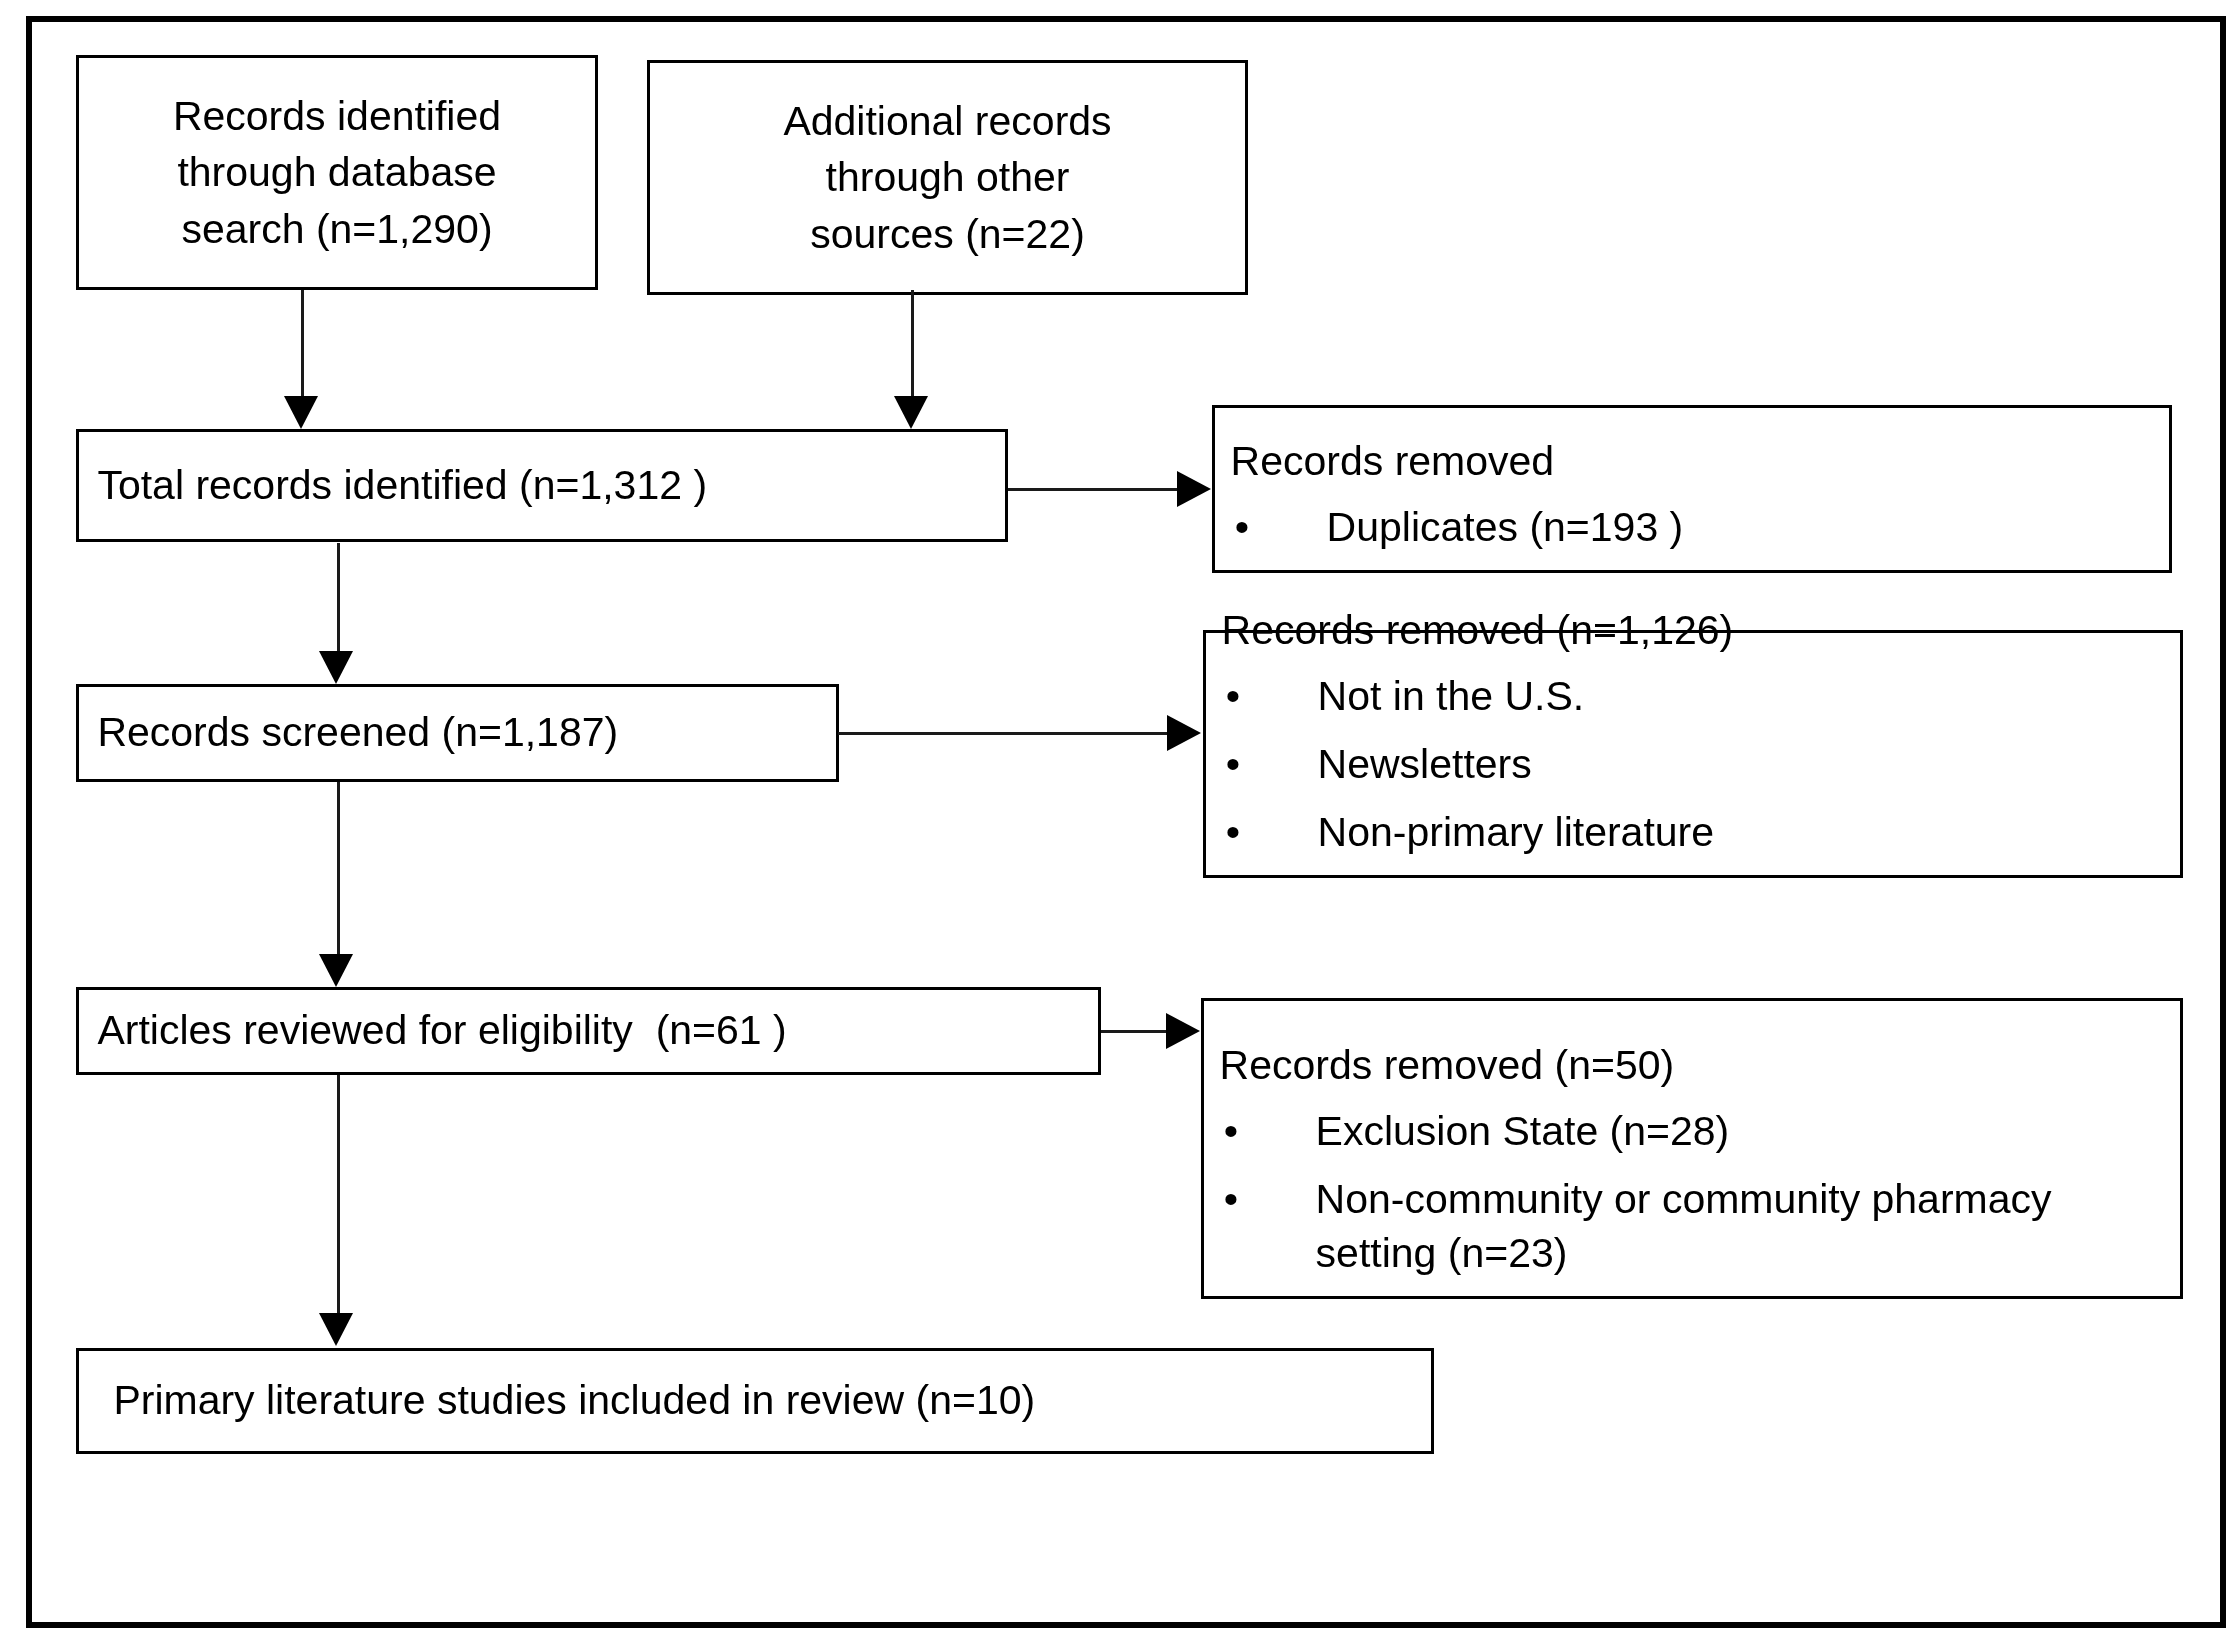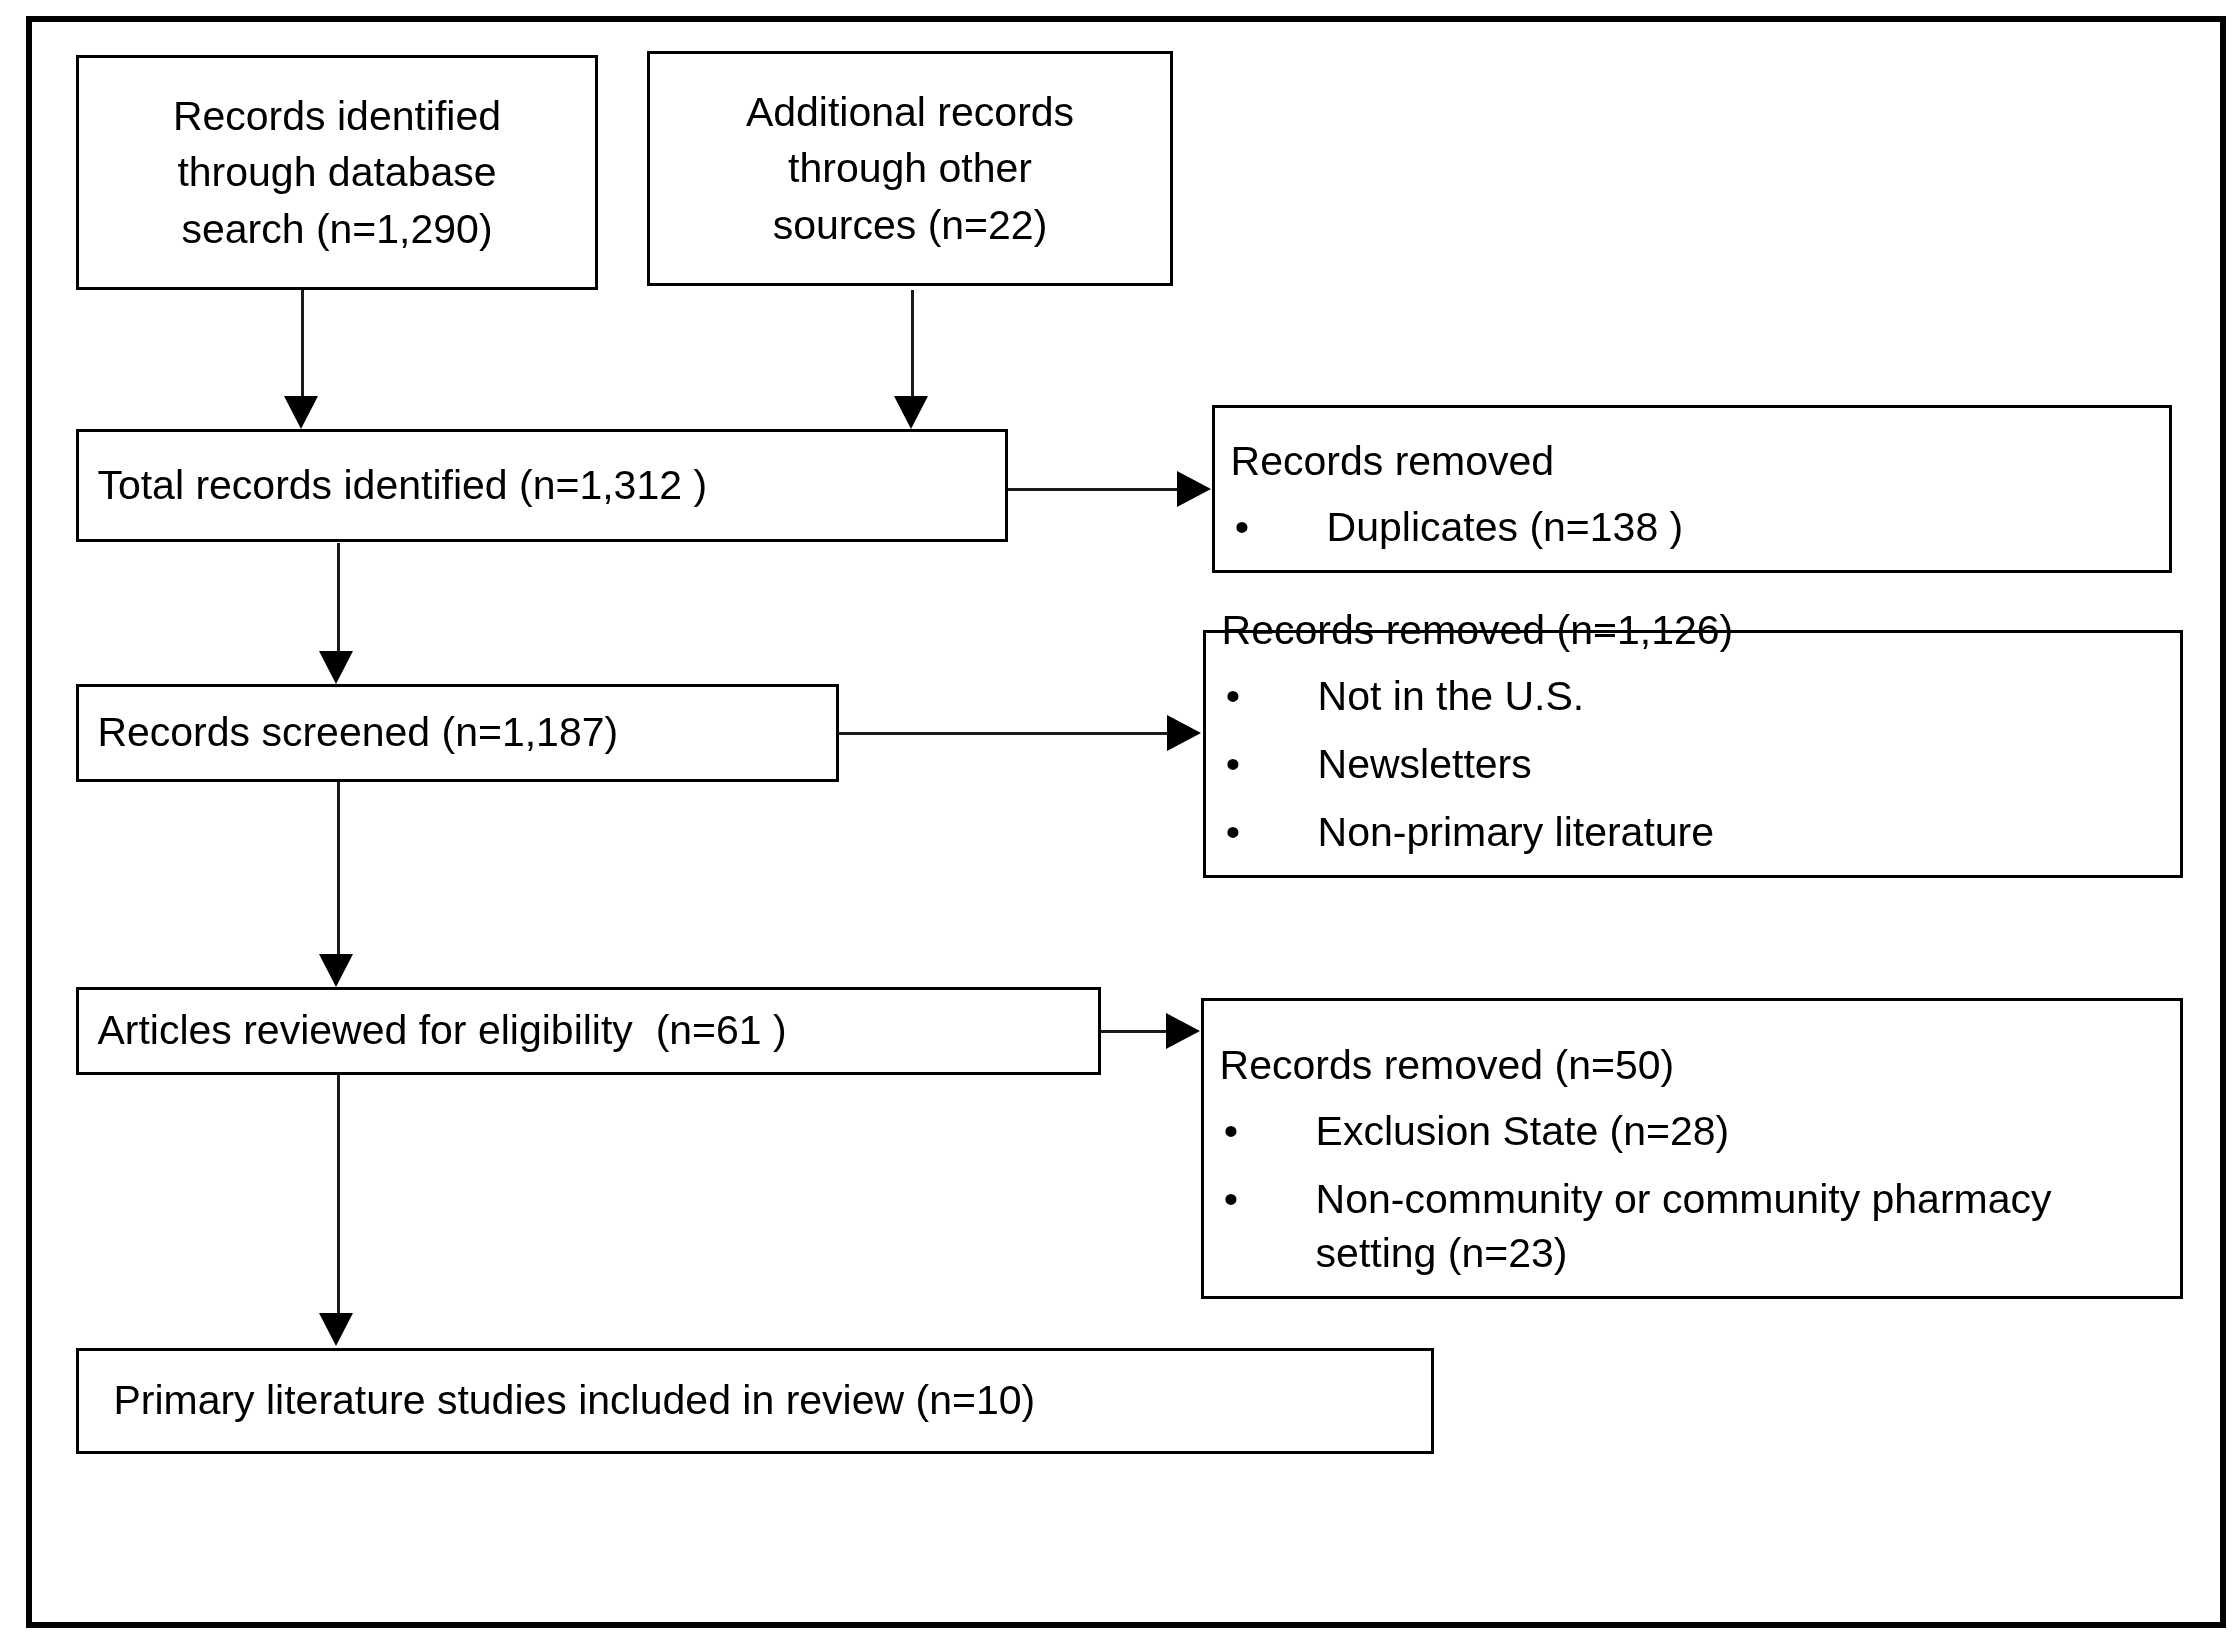--- a/index.html
+++ b/index.html
@@ -131,40 +131,40 @@
 <div id="canvas">
 
   <div id="outer-frame"></div>
 
   <div class="fbox center-text" style="left:76px; top:55px; width:522px; height:235px;">
     <div class="line">Records identified</div>
     <div class="line">through database</div>
     <div class="line">search (n=1,290)</div>
   </div>
 
-  <div class="fbox center-text" style="left:647px; top:51px; width:526px; height:235px;">
+  <div class="fbox center-text" style="left:647px; top:60px; width:601px; height:235px;">
     <div class="line">Additional records</div>
     <div class="line">through other</div>
     <div class="line">sources (n=22)</div>
   </div>
 
   <div class="vline" style="left:301px; top:290px; height:108px;"></div>
   <div class="arrow-down" style="left:284px; top:396px;"></div>
 
   <div class="vline" style="left:911px; top:290px; height:108px;"></div>
   <div class="arrow-down" style="left:894px; top:396px;"></div>
 
   <div class="fbox single" style="left:76px; top:429px; width:932px; height:113px;">
     <div class="line">Total records identified (n=1,312 )</div>
   </div>
 
   <div class="rbox" style="left:1212px; top:405px; width:960px; height:168px;">
     <div class="rhead">Records removed</div>
     <ul>
-      <li>Duplicates (n=138 )</li>
+      <li>Duplicates (n=193 )</li>
     </ul>
   </div>
 
   <div class="hline" style="left:1008px; top:488px; width:171px;"></div>
   <div class="arrow-right" style="left:1177px; top:471px;"></div>
 
   <div class="vline" style="left:337px; top:543px; height:110px;"></div>
   <div class="arrow-down" style="left:319px; top:651px;"></div>
 
   <div class="fbox single" style="left:76px; top:684px; width:763px; height:98px;">

